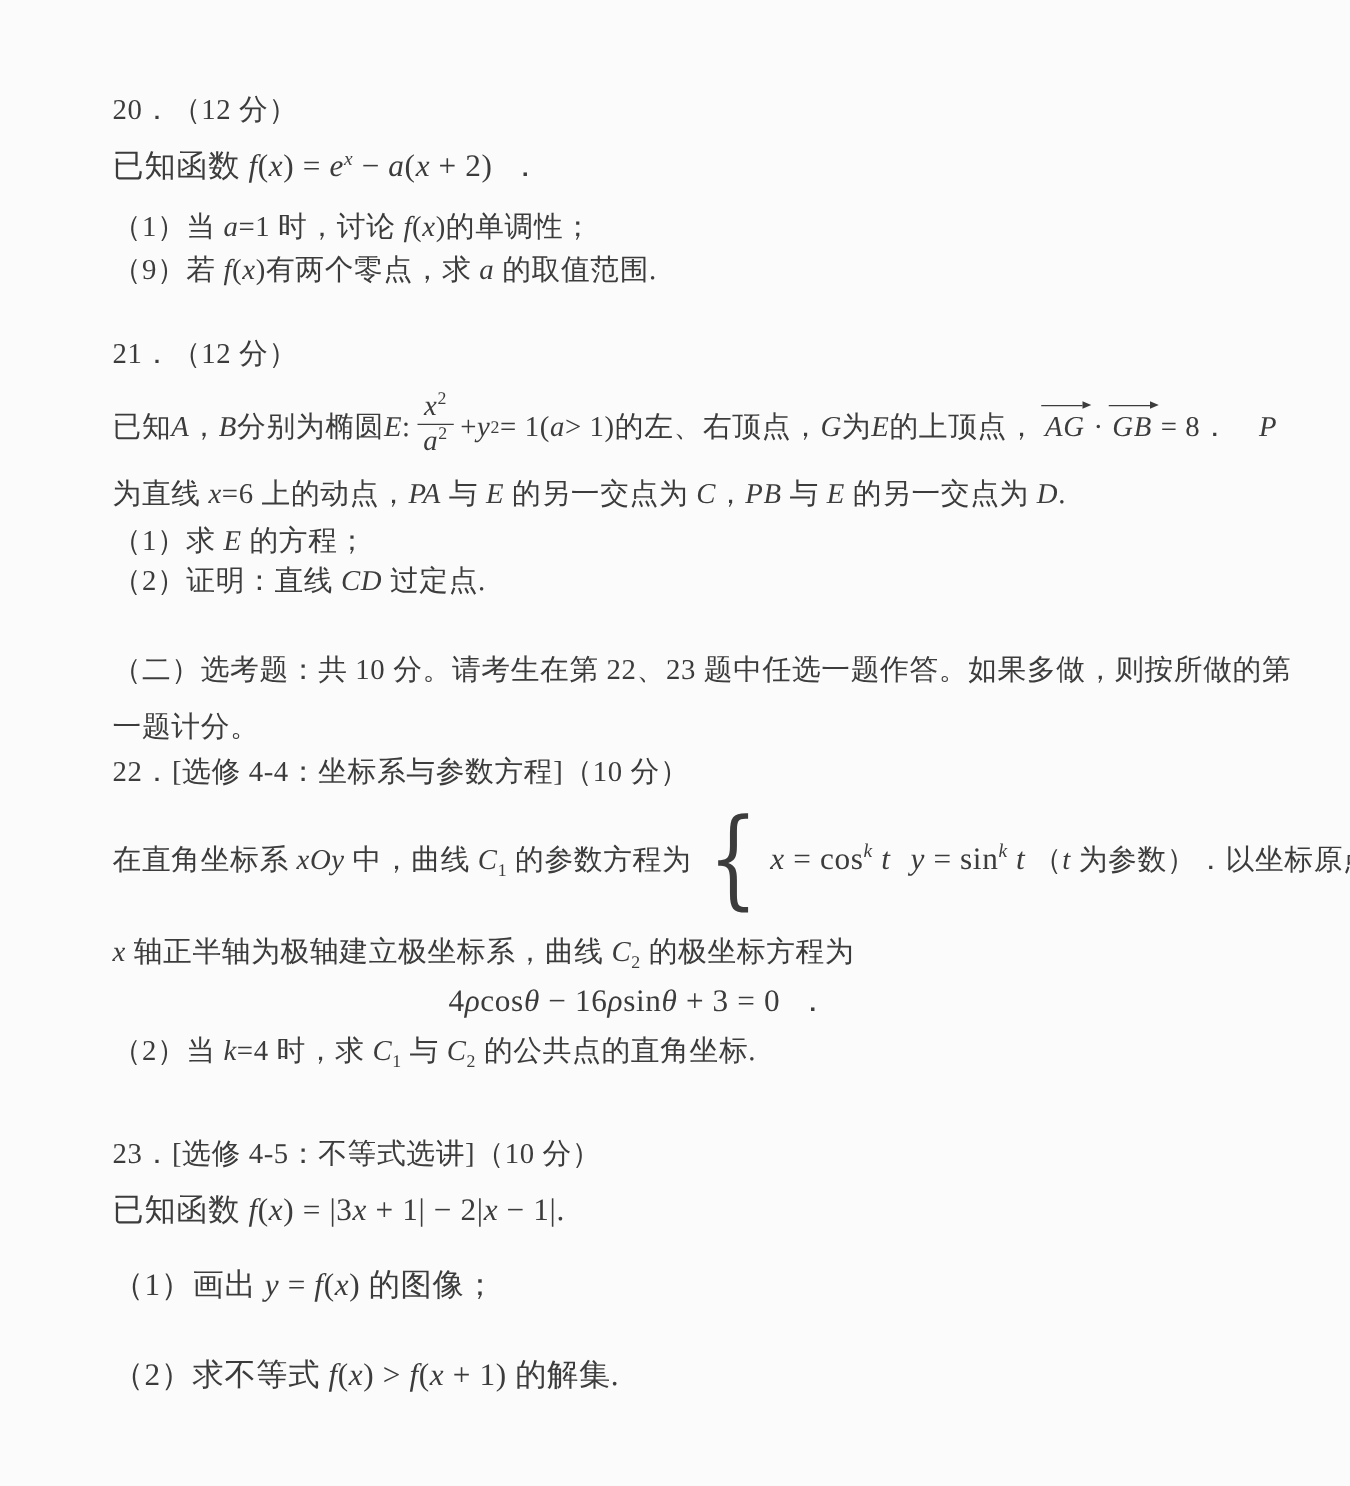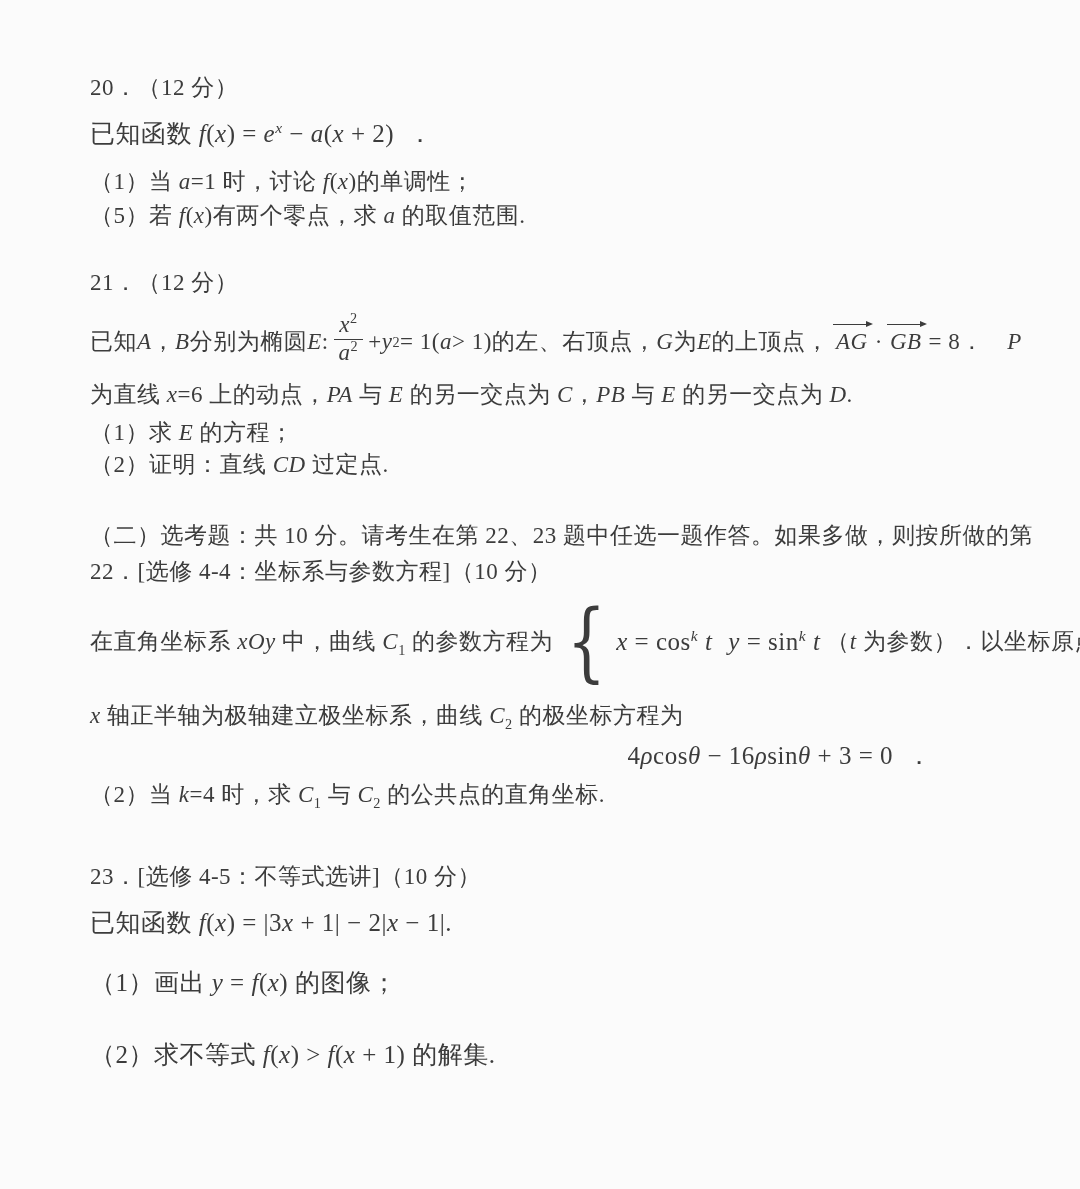--- a/index.html
+++ b/index.html
@@ -30,32 +30,32 @@
   .frac{display:inline-block;vertical-align:middle;text-align:center;margin:0 5px;position:relative;top:-3px;}
   .fnum,.fden{display:block;line-height:1.15;padding:0 5px;}
   .fden{border-top:1.5px solid currentColor;}
   
   .caseline{display:flex;align-items:center;}
   .cases{display:inline-flex;align-items:center;margin:0 6px;}
   .brace{font-family:"DejaVu Serif",serif;font-size:86px;font-weight:200;line-height:.9;
     transform:scaleX(.72);transform-origin:center;display:inline-block;}
   .rows{display:inline-flex;flex-direction:row;gap:16px;margin-left:2px;}
   .crow{font-size:25px;line-height:1.1;}
-  .center{text-align:right;padding-right:60px;}
+  .center{text-align:center;padding-right:60px;}
 </style>
 </head>
 <body>
 
 <div class="page">
 
   <section>
     <div class="line" style="margin-top:72px;">20．（12 分）</div>
     <div class="line math-lg" style="margin-top:14px;"><span class="c">已知函数 </span><span class="i">f</span><span class="r">(</span><span class="i">x</span><span class="r">) = </span><span class="i">e</span><span class="si">x</span><span class="r"> − </span><span class="i">a</span><span class="r">(</span><span class="i">x</span><span class="r"> + 2</span><span class="r">)</span><span class="c">&nbsp;&nbsp;．</span></div>
     <div class="line" style="margin-top:16px;"><span class="c">（1）当 </span><span class="i">a</span><span class="r">=1</span><span class="c"> 时，讨论 </span><span class="i">f</span><span class="r">(</span><span class="i">x</span><span class="r">)</span><span class="c">的单调性；</span></div>
-    <div class="line" style="margin-top:2px;"><span class="c">（5）若 </span><span class="i">f</span><span class="r">(</span><span class="i">x</span><span class="r">)</span><span class="c">有两个零点，求 </span><span class="i">a</span><span class="c"> 的取值范围.</span></div>
+    <div class="line" style="margin-top:2px;"><span class="c">（9）若 </span><span class="i">f</span><span class="r">(</span><span class="i">x</span><span class="r">)</span><span class="c">有两个零点，求 </span><span class="i">a</span><span class="c"> 的取值范围.</span></div>
   </section>
 
   <section>
     <div class="line" style="margin-top:35px;">21．（12 分）</div>
     <div class="line nowrap" style="margin-top:10px;height:66px;display:flex;align-items:center;">
         <span class="c">已知 </span>
         <span class="i">A</span>
         <span class="c">，</span>
         <span class="i">B</span>
         <span class="c"> 分别为椭圆 </span>
@@ -86,20 +86,21 @@
         <span class="c">　</span>
         <span class="i">P</span>
       </div>
     <div class="line" style="margin-top:4px;"><span class="c">为直线 </span><span class="i">x</span><span class="r">=6</span><span class="c"> 上的动点，</span><span class="i">PA</span><span class="c"> 与 </span><span class="i">E</span><span class="c"> 的另一交点为 </span><span class="i">C</span><span class="c">，</span><span class="i">PB</span><span class="c"> 与 </span><span class="i">E</span><span class="c"> 的另一交点为 </span><span class="i">D</span><span class="c">.</span></div>
     <div class="line" style="margin-top:6px;"><span class="c">（1）求 </span><span class="i">E</span><span class="c"> 的方程；</span></div>
     <div class="line" style="margin-top:0px;"><span class="c">（2）证明：直线 </span><span class="i">CD</span><span class="c"> 过定点.</span></div>
   </section>
 
   <section>
     <div class="line nowrap" style="margin-top:39px;">（二）选考题：共 10 分。请考生在第 22、23 题中任选一题作答。如果多做，则按所做的第</div>
+    <div class="line" style="margin-top:14px;">一题计分。</div>
   </section>
 
   <section>
     <div class="line" style="margin-top:4px;">22．[选修 4-4：坐标系与参数方程]（10 分）</div>
     <div class="line caseline nowrap" style="margin-top:4px;height:100px;">
       <span class="seg"><span class="c">在直角坐标系 </span><span class="i">xOy</span><span class="c"> 中，曲线 </span><span class="i">C</span><span class="sb">1</span><span class="c"> 的参数方程为</span></span>
       <span class="cases">
         <span class="brace">{</span>
         <span class="rows">
           <span class="crow"><span class="i">x</span><span class="r"> = cos</span><span class="si">k</span><span class="i"> t</span></span>

